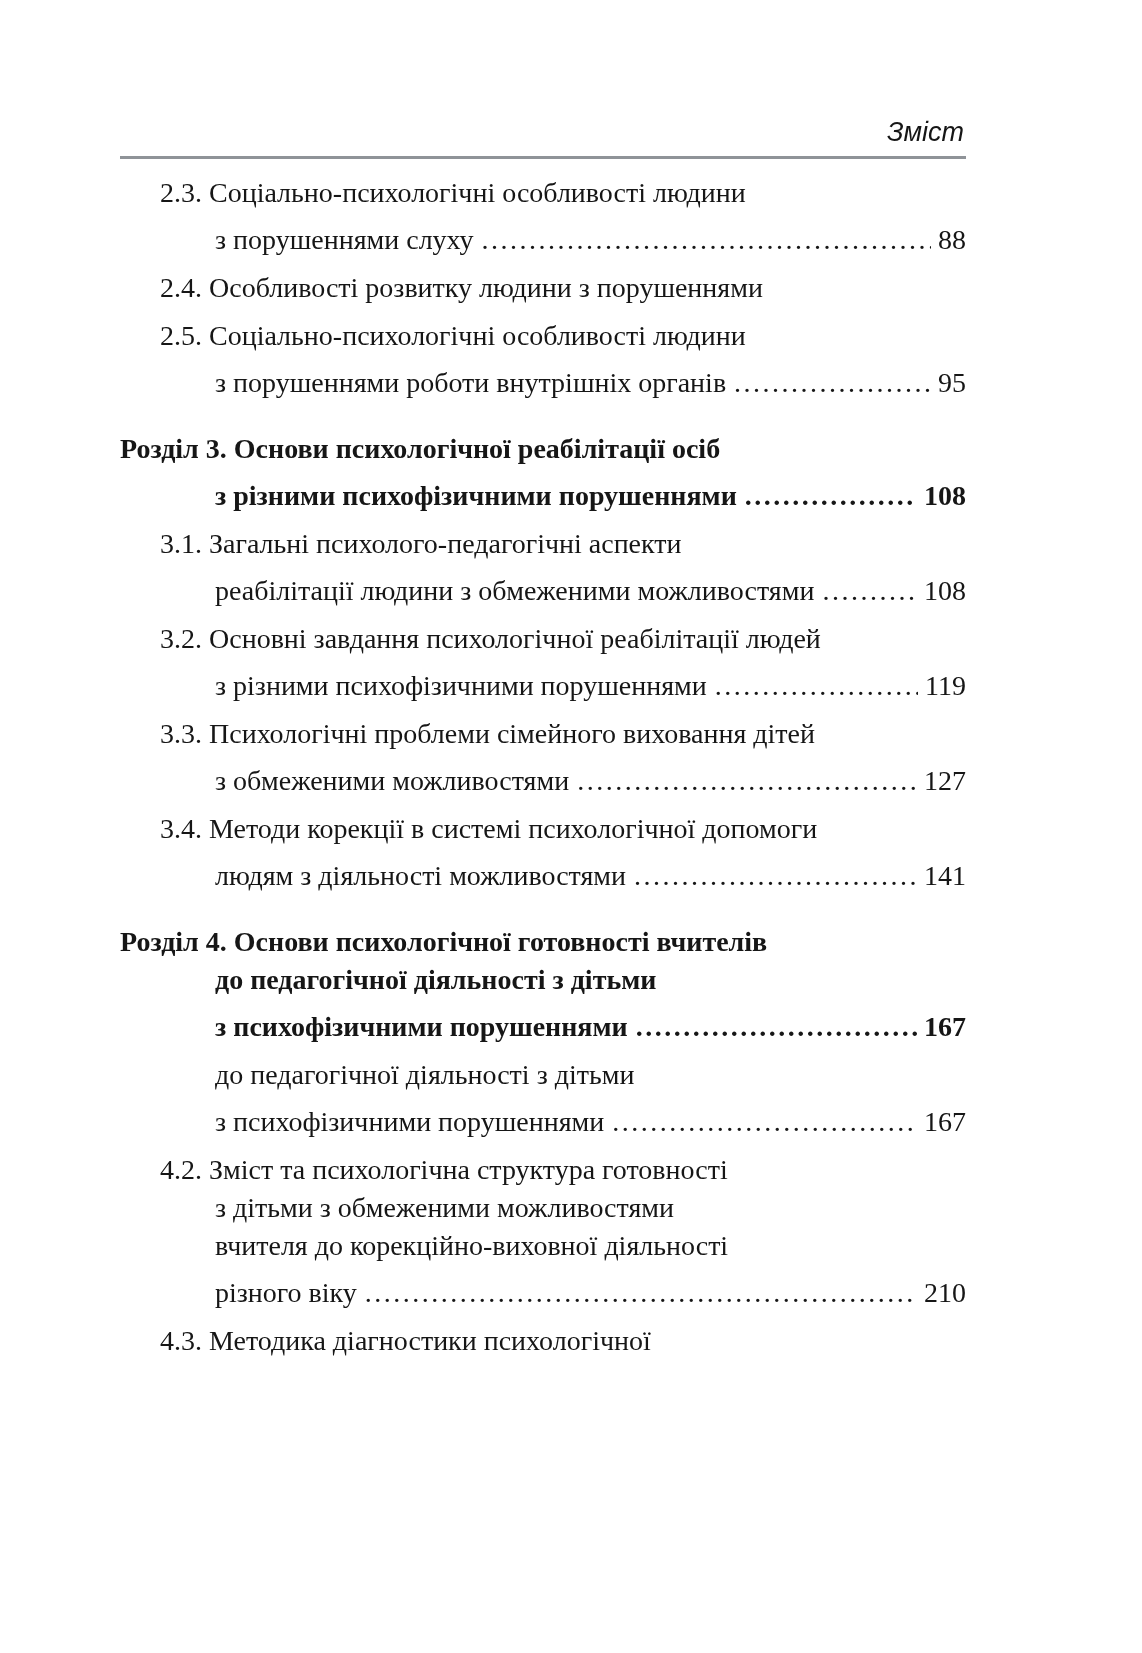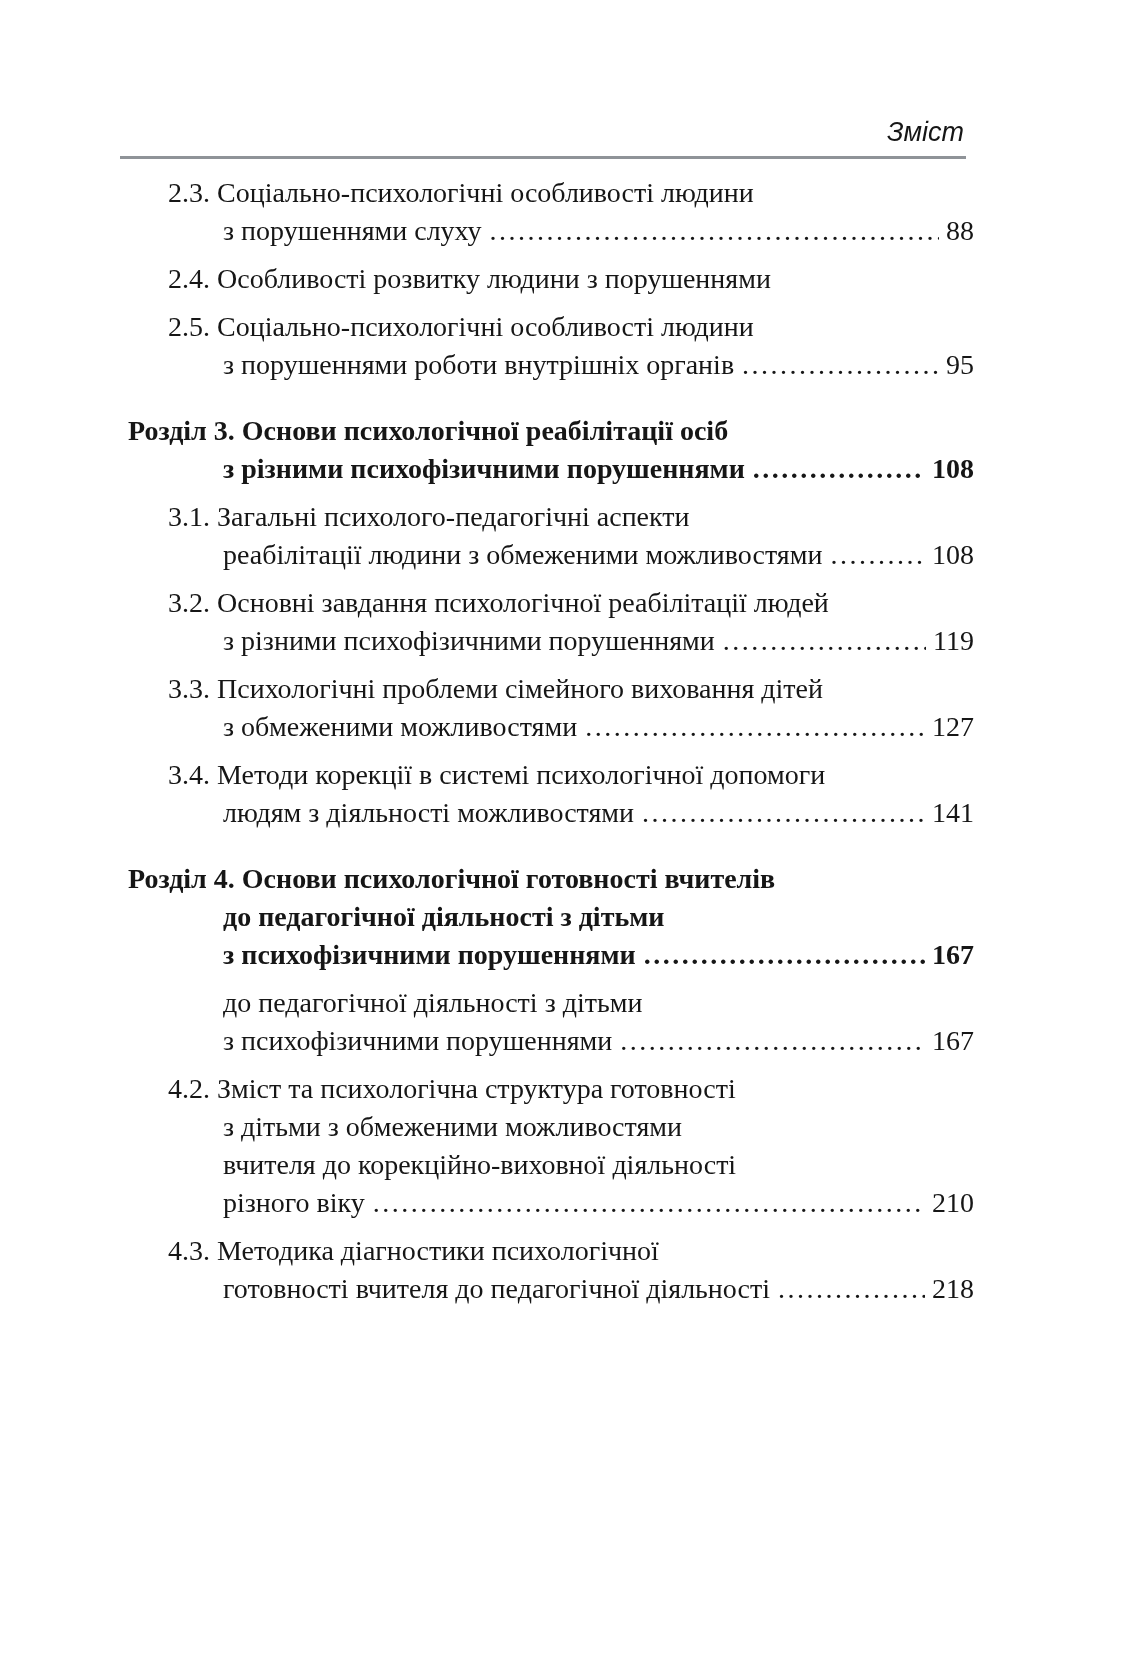--- a/index.html
+++ b/index.html
@@ -29,21 +29,21 @@
     padding-right: 2px;
   }
   .rule {
     height: 3px;
     background: #8f9398;
     margin-top: 8px;
   }
   .content {
     position: absolute;
     top: 174px;
-    left: 128px;
+    left: 120px;
     width: 846px;
     font-size: 28px;
   }
   .toc-entry { margin-bottom: 10px; }
   .toc-entry.chapter { margin-top: 28px; font-weight: bold; }
   .toc-line {
     display: flex;
     align-items: baseline;
     line-height: 38px;
   }
@@ -56,21 +56,21 @@
     min-width: 10px;
     overflow: hidden;
     white-space: nowrap;
     margin-left: 8px;
     margin-right: 7px;
   }
   .leader::before {
     content: "........................................................................................................................................";
     letter-spacing: 2.5px;
   }
-  .page-num { flex: 0 0 auto; }
+  .page-num { flex: 0 0 auto; margin-top: 9px; }
   .footer {
     position: absolute;
     top: 1406px;
     left: 120px;
     width: 846px;
   }
   .footer-row {
     display: flex;
     justify-content: space-between;
     align-items: baseline;
@@ -207,25 +207,20 @@
           <div class="toc-line indent-2">
             <span class="line-text">різного віку</span>
             <span class="leader"></span>
             <span class="page-num">210</span>
           </div>
         </div>
         <div class="toc-entry item">
           <div class="toc-line indent-1">
             <span class="line-text">4.3. Методика діагностики психологічної</span>
           </div>
-          <div class="toc-line indent-2">
-            <span class="line-text">готовності вчителя до педагогічної діяльності</span>
-            <span class="leader"></span>
-            <span class="page-num">218</span>
-          </div>
         </div>
       </div>
   </div>
 
   <div class="footer">
     <div class="rule"></div>
     <div class="footer-row">
       <span class="footer-page-number">4</span>
       <span class="footer-authors">В.Й. Бочелюк, А.В. Турубарова</span>
     </div>

